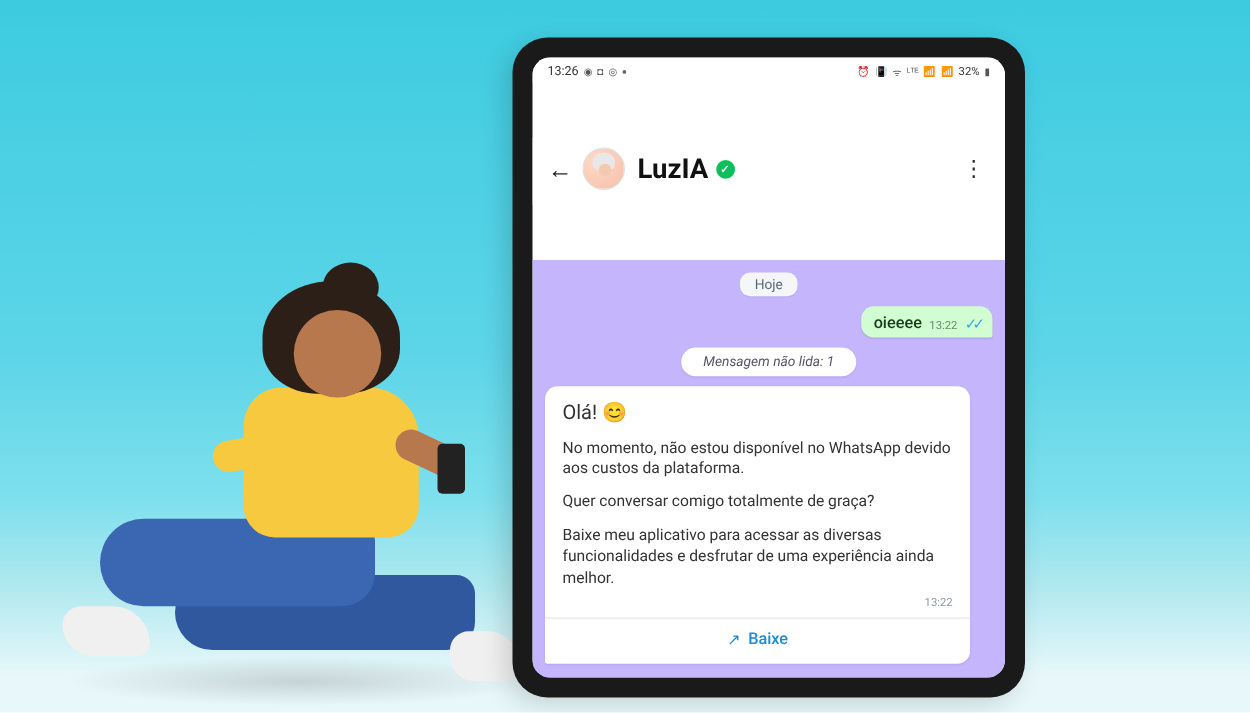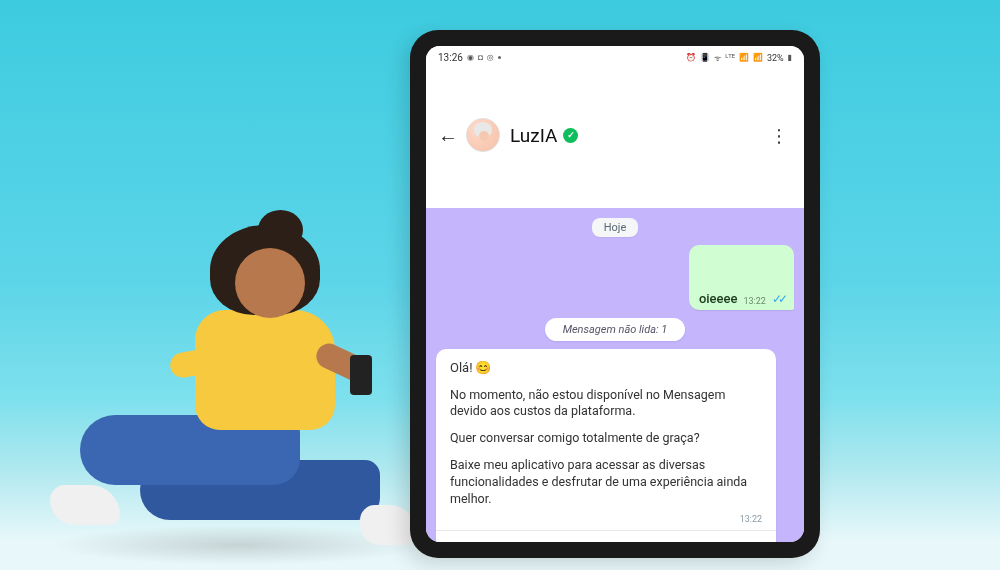--- a/index.html
+++ b/index.html
@@ -189,21 +189,21 @@
     margin-right: 10px;
   }
   .avatar::before {
     content: ""; position: absolute; top: 3px; left: 7px;
     width: 18px; height: 15px; background: #e8e8e8; border-radius: 50% 50% 40% 40%;
   }
   .avatar::after {
     content: ""; position: absolute; top: 12px; left: 12px;
     width: 10px; height: 10px; background: #f5c9b0; border-radius: 50%;
   }
-  .contact-name { font-size: 19px; font-weight: 400; color: #111; margin-right: 6px; }
+  .contact-name { font-size: 22px; font-weight: 700; color: #111; margin-right: 6px; }
   .verified {
     width: 15px; height: 15px; background: #0dbf5c; border-radius: 50%;
     display: inline-flex; align-items: center; justify-content: center;
   }
   .verified::after { content: "✓"; color: #fff; font-size: 9px; font-weight: bold; }
   .spacer { flex: 1; }
   .menu-btn { font-size: 18px; color: #333; cursor: pointer; padding: 0 4px; }
 
   
   .chat-body {
@@ -239,35 +239,35 @@
     align-self: flex-end;
     background: #d1fdd2;
     border-radius: 10px 10px 2px 10px;
     padding: 6px 10px 4px;
     max-width: 70%;
     box-shadow: 0 1px 1px rgba(0,0,0,0.08);
     display: flex;
     align-items: flex-end;
     gap: 6px;
   }
-  .msg-out .msg-text { font-size: 13px; color: #1a3a1a; font-weight: 500; margin-top: 40px; }
+  .msg-out .msg-text { font-size: 13px; color: #1a3a1a; font-weight: 500; }
   .msg-time-out { font-size: 9px; color: #6a8a6a; }
   .checks { color: #35a7e8; font-size: 12px; letter-spacing: -4px; }
 
   .msg-in {
     align-self: flex-start;
     background: #fff;
     border-radius: 10px 10px 10px 2px;
     padding: 10px 14px 4px;
     width: 95%;
     box-shadow: 0 1px 2px rgba(0,0,0,0.08);
     position: relative;
   }
   .msg-in p { font-size: 12.5px; color: #333; line-height: 1.35; margin-bottom: 10px; }
-  .msg-in p:first-child { font-size: 13px; }
+  .msg-in p:first-child { font-size: 16px; }
   .msg-time-in {
     font-size: 9px; color: #8a9aa5; text-align: right; margin-top: -4px;
   }
   .msg-link-row {
     border-top: 1px solid #e8e8e8;
     margin: 6px -14px 0;
     padding: 9px 0 7px;
     display: flex;
     align-items: center;
     justify-content: center;
@@ -337,21 +337,21 @@
       <div class="msg-out">
         <span class="msg-text">oieeee</span>
         <span class="msg-time-out">13:22</span>
         <span class="checks">✓✓</span>
       </div>
 
       <div class="unread-chip">Mensagem não lida: 1</div>
 
       <div class="msg-in">
         <p>Olá! 😊</p>
-        <p>No momento, não estou disponível no Mensagem devido aos custos da plataforma.</p>
+        <p>No momento, não estou disponível no WhatsApp devido aos custos da plataforma.</p>
         <p>Quer conversar comigo totalmente de graça?</p>
         <p>Baixe meu aplicativo para acessar as diversas funcionalidades e desfrutar de uma experiência ainda melhor.</p>
         <div class="msg-time-in">13:22</div>
         <div class="msg-link-row">
           <span class="link-icon">↗</span>
           <span>Baixe</span>
         </div>
       </div>
 
     </div>

